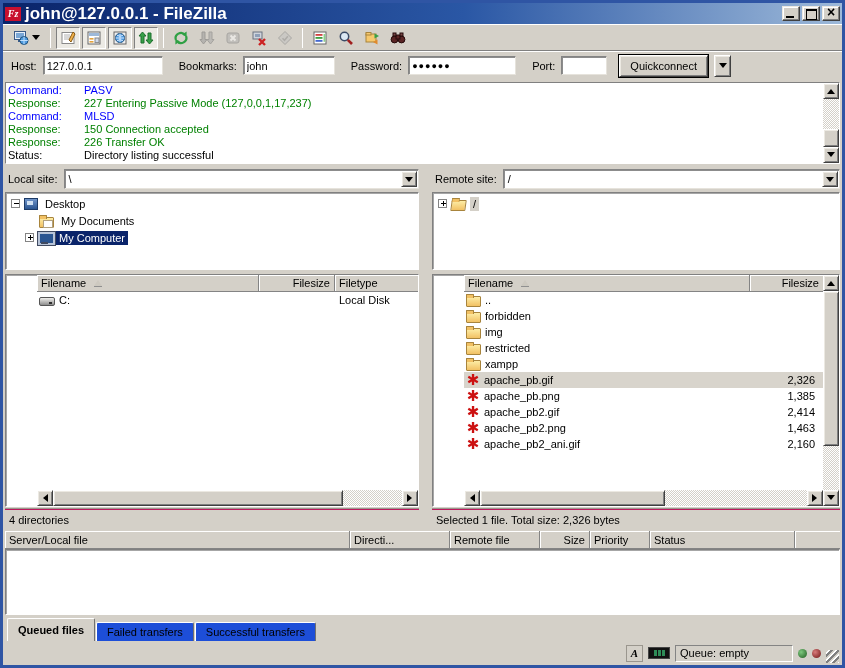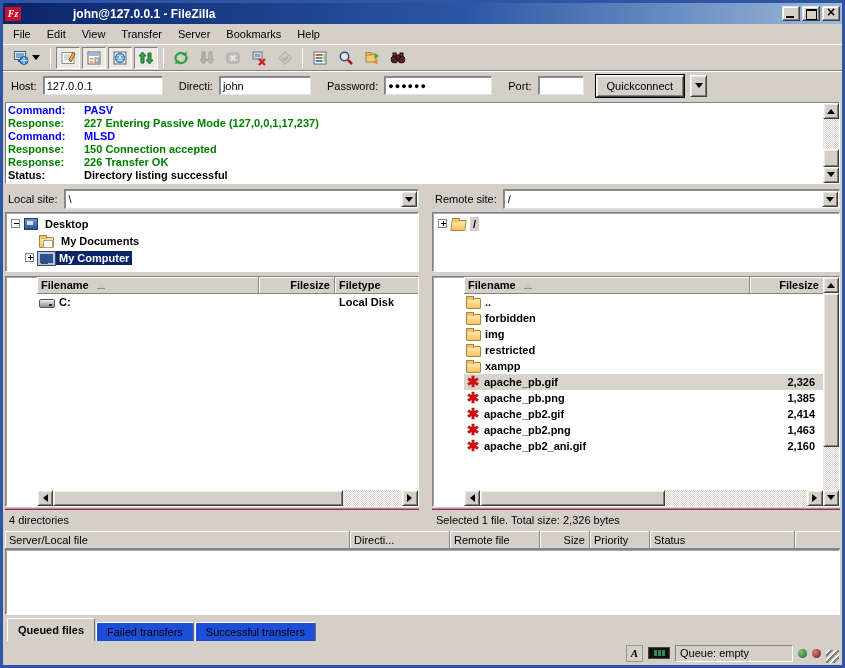--- a/index.html
+++ b/index.html
@@ -5,21 +5,21 @@
   * { margin:0; padding:0; box-sizing:border-box; }
   body { background:#fff; font-family:"Liberation Sans", sans-serif; }
   .win { width:845px; height:668px; border:3px solid #2f55a4; background:#d4d0c8;
          display:flex; flex-direction:column; font-size:11px; color:#000; overflow:hidden; }
 
   
   .titlebar { height:21px; flex:none; display:flex; align-items:center; padding:0 2px;
               background:linear-gradient(90deg,#0a246a 0%,#2a57a5 55%,#9db9d9 100%); }
   .fz-logo { width:16px; height:14px; background:#c8102e; color:#fff; display:flex; align-items:center;
              justify-content:center; font:italic bold 10px "Liberation Serif", serif; margin-right:4px; flex:none; }
-  .title-text { color:#fff; font-weight:bold; font-size:12px; flex:1; white-space:nowrap;margin-left:48px; }
+  .title-text { color:#fff; font-weight:bold; font-size:17px; flex:1; white-space:nowrap; }
   .winbtn { width:18px; height:15px; background:#d4d0c8; border:1px solid; border-color:#ece9e2 #404040 #404040 #ece9e2;
             box-shadow:inset -1px -1px 0 #808080, inset 1px 1px 0 #fff; margin-left:2px; position:relative; flex:none; }
   .g-min::after { content:""; position:absolute; left:3px; bottom:2px; width:8px; height:2px; background:#000; }
   .g-max::after { content:""; position:absolute; left:3px; top:2px; width:9px; height:8px; border:1px solid #000; border-top-width:2px; }
   .g-close::after { content:"×"; position:absolute; left:0; right:0; top:-3px; text-align:center; font:bold 14px "Liberation Sans",sans-serif; }
 
   
   .menubar { height:20px; flex:none; display:flex; align-items:center; padding-left:2px; }
   .menu-item { padding:2px 8px; }
   .toolbar { height:26px; flex:none; display:flex; align-items:center; padding:0 3px;
@@ -35,21 +35,21 @@
         border-top:1px solid #808080; box-shadow:inset 0 1px 0 #fff; }
   .qc label { margin-right:2px; }
   .field { height:19px; background:#fff; border:1px solid; border-color:#848484 #e6e3dc #e6e3dc #848484;
            box-shadow:inset 1px 1px 0 rgba(0,0,0,.45); padding:1px 3px; font:11px "Liberation Sans",sans-serif; }
   .btn3d { background:#d4d0c8; border:1px solid; border-color:#fff #404040 #404040 #fff;
            box-shadow:inset 1px 1px 0 #ece9e2, inset -1px -1px 0 #808080; }
   .qc-btn { height:22px; padding:0 10px; font:11px "Liberation Sans",sans-serif; outline:1px solid #000; margin-left:8px; }
   .qc-dd { width:17px; height:22px; display:flex; align-items:center; justify-content:center; margin-left:2px; }
 
   
-  .sunken { border:1px solid; border-color:#808080 #fff #fff #808080; box-shadow:inset 1px 1px 0 rgba(0,0,0,.35); background:#fff;font-weight:bold; }
+  .sunken { border:1px solid; border-color:#808080 #fff #fff #808080; box-shadow:inset 1px 1px 0 rgba(0,0,0,.35); background:#fff; }
   .dither { background:#fff;
             background-image:linear-gradient(45deg,#d4d0c8 25%,transparent 25%,transparent 75%,#d4d0c8 75%),
                              linear-gradient(45deg,#d4d0c8 25%,transparent 25%,transparent 75%,#d4d0c8 75%);
             background-size:2px 2px; background-position:0 0,1px 1px; }
   .sbtn { width:16px; height:16px; flex:none; display:flex; align-items:center; justify-content:center; }
   .tri-up   { width:0;height:0;border:4px solid transparent;border-bottom:5px solid #000;margin-top:-3px; }
   .tri-down { width:0;height:0;border:4px solid transparent;border-top:5px solid #000;margin-bottom:-3px; }
   .tri-left { width:0;height:0;border:4px solid transparent;border-right:5px solid #000;margin-left:-3px; }
   .tri-right{ width:0;height:0;border:4px solid transparent;border-left:5px solid #000;margin-right:-3px; }
   .vscroll { width:16px; flex:none; display:flex; flex-direction:column; }
@@ -68,21 +68,21 @@
 
   
   .panes { flex:1; display:flex; min-height:0; }
   .pane { width:418px; flex:none; display:flex; flex-direction:column; min-height:0; }
   .pane.right { flex:1;margin-left:6px; }
   .splitter { width:3px; flex:none; }
   .site-row { height:22px; flex:none; display:flex; align-items:center; margin:2px 2px 0 2px; }
   .site-label { padding:0 6px 0 3px; flex:none; }
   .combo { flex:1; height:20px; display:flex; align-items:center; padding-left:4px; position:relative; }
   .combo-btn { position:absolute; right:1px; top:1px; width:16px; height:16px; display:flex; align-items:center; justify-content:center; }
-  .tree { flex:none; height:60px; margin:2px; padding:2px 0 0 4px; overflow:hidden; background:#fff; }
+  .tree { flex:none; height:78px; margin:2px; padding:2px 0 0 4px; overflow:hidden; background:#fff; }
   .tree-row { display:flex; align-items:center; height:17px; white-space:nowrap; }
   .indent1 { padding-left:14px; }
   .exp { width:9px; height:9px; border:1px solid #848484; background:#fff; position:relative; flex:none; margin:0 4px 0 1px; }
   .exp::before { content:""; position:absolute; left:2px; top:3px; width:5px; height:1px; background:#000; }
   .exp.plus::after { content:""; position:absolute; left:4px; top:1px; width:1px; height:5px; background:#000; }
   .exp-spacer { width:15px; flex:none; }
   .tree-label { padding:1px 3px; }
   .tree-label.sel-focus { background:#0a246a; color:#fff; }
   .tree-label.sel-blur { background:#d4d0c8; }
 
@@ -152,29 +152,20 @@
 <div class="win">
 
   <div class="titlebar">
     <span class="fz-logo">Fz</span>
     <span class="title-text">john@127.0.0.1 - FileZilla</span>
     <span class="winbtn g-min"></span>
     <span class="winbtn g-max"></span>
     <span class="winbtn g-close"></span>
   </div>
 
-  <div class="menubar">
-    <span class="menu-item">File</span>
-    <span class="menu-item">Edit</span>
-    <span class="menu-item">View</span>
-    <span class="menu-item">Transfer</span>
-    <span class="menu-item">Server</span>
-    <span class="menu-item">Bookmarks</span>
-    <span class="menu-item">Help</span>
-  </div>
 
   <div class="toolbar">
     <span class="tb-btn" style="width:38px">
       <svg width="16" height="16">
           <rect x="1.5" y="1.5" width="11" height="8" fill="#e8f0fa" stroke="#3a5a86"></rect>
           <rect x="3" y="3" width="8" height="5" fill="#7aa7d6"></rect>
           <rect x="5" y="10" width="5" height="2" fill="#3a5a86"></rect>
           <circle cx="11" cy="10.5" r="4" fill="#4f9be0" stroke="#1d4f7a"></circle>
           <path d="M7.2 10.5 h7.6 M11 6.7 v7.6" stroke="#bfe0ff" stroke-width="1"></path>
         </svg>
@@ -275,21 +266,21 @@
           <rect x="6" y="5" width="4" height="4" fill="#5a2424" stroke="#240a0a"></rect>
           <rect x="3" y="3" width="3" height="3" fill="#744" stroke="#240a0a"></rect>
           <rect x="10" y="3" width="3" height="3" fill="#744" stroke="#240a0a"></rect>
         </svg>
     </span>
   </div>
 
   <div class="qc">
     <label>Host:</label>
     <input class="field" style="width: 120px;" readonly="" value="127.0.0.1">
-    <label style="margin-left:12px">Directi:</label>
+    <label style="margin-left:12px">Bookmarks:</label>
     <input class="field" style="width: 92px;" readonly="" value="john">
     <label style="margin-left:12px">Password:</label>
     <input class="field" style="width: 108px; font-size: 9px; letter-spacing: 1px;" readonly="" value="●●●●●●">
     <label style="margin-left:12px">Port:</label>
     <input class="field" style="width: 46px;" readonly="" value="">
     <button class="btn3d qc-btn">Quickconnect</button>
     <span class="btn3d qc-dd">
         <span class="dd-arrow" style="margin:4px 0 0 0"></span>
       </span>
   </div>

